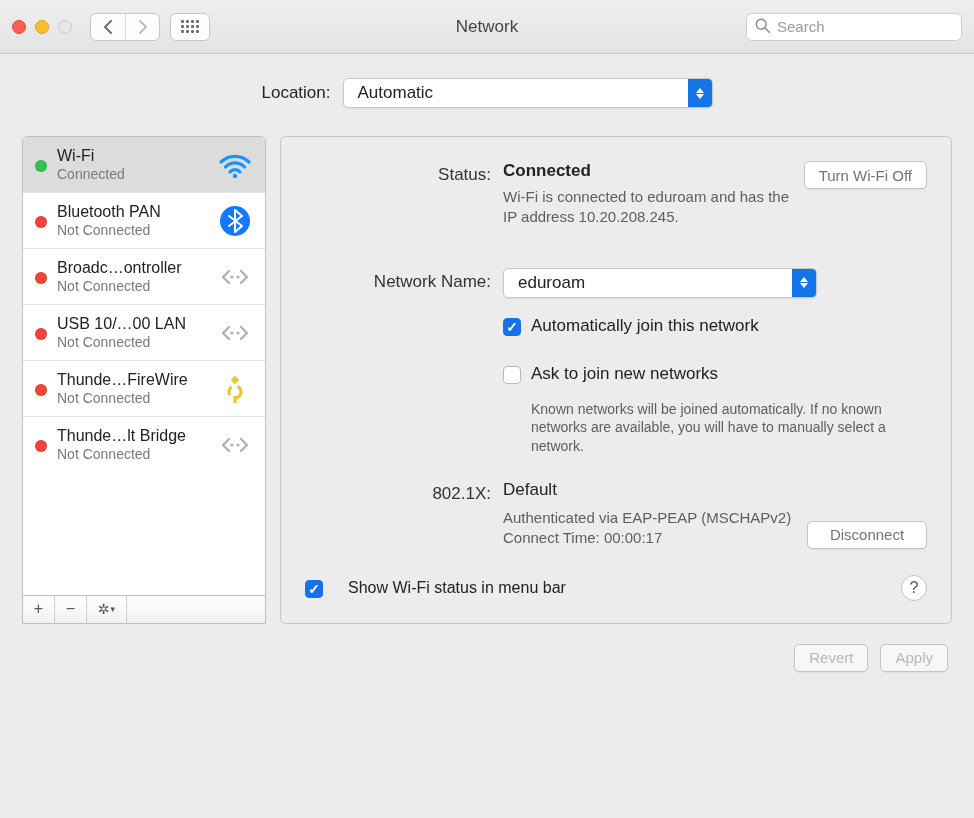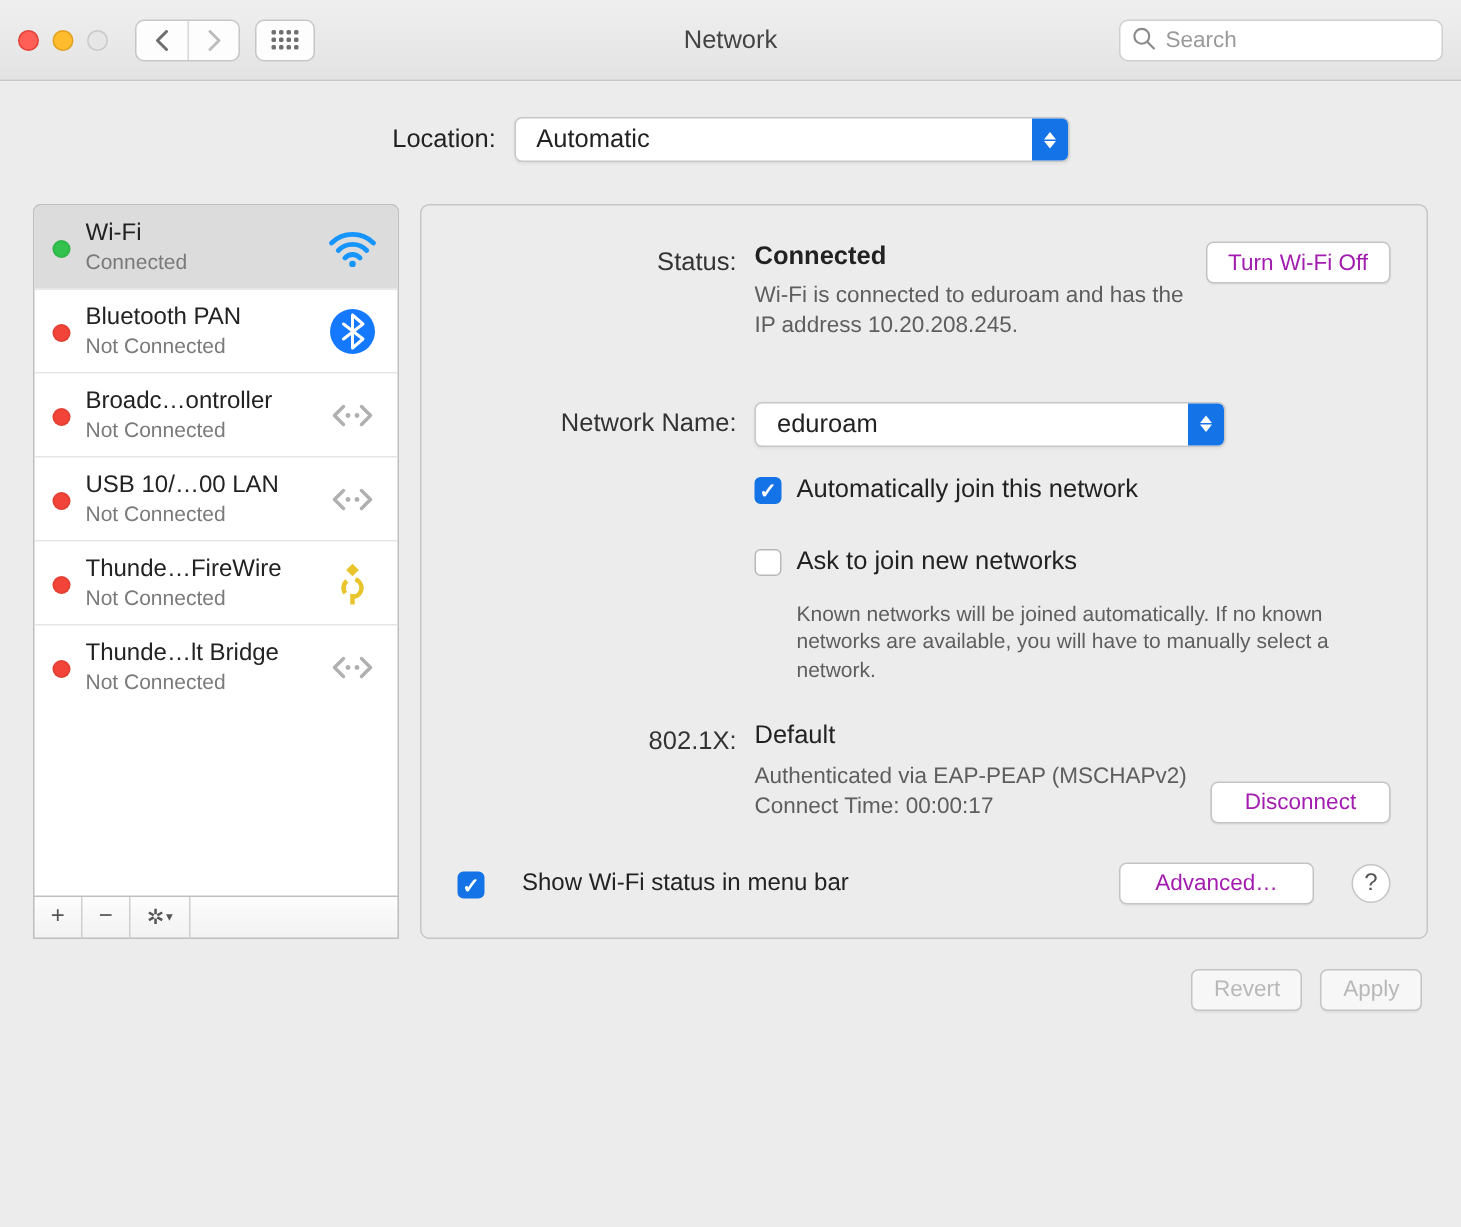--- a/index.html
+++ b/index.html
@@ -129,21 +129,21 @@
     flex:1; border:1px solid #c6c6c6; border-radius:6px; background:#ececec;
     padding:24px 24px 22px;
     display:flex; flex-direction:column;
   }
   .row { display:flex; align-items:flex-start; margin-bottom:10px; }
   .row .label { width:198px; text-align:right; padding-right:12px; font-size:17px; color:#333; line-height:28px; }
   .row .val { flex:1; font-size:17px; }
   .row .val b { font-weight:600; }
   .btn {
     background:#fff; border:1px solid #c4c4c4; border-radius:5px;
-    height:28px; padding:0 14px; font-size:15px; color:#a21caf; cursor:pointer;
+    height:28px; padding:0 14px; font-size:15px; color:#737373; cursor:pointer;
     box-shadow:0 1px 1px rgba(0,0,0,.05);
   }
   .btn.disabled { color:#b8b8b8; background:#f7f7f7; cursor:default;padding-left:14px; }
   .desc { color:#5e5e5e; font-size:15px; margin-top:6px; line-height:1.35; max-width:400px;}
   .desc.small { font-size:14px;}
 
   .check-row { display:flex; align-items:flex-start; gap:10px; margin-top:8px; }
   .cbox {
     width:18px; height:18px; border-radius:4px; border:1px solid #b8b8b8; background:#fff;
     display:flex; align-items:center; justify-content:center; flex:none; margin-top:2px;
@@ -381,21 +381,20 @@
             </div>
           </div>
           <button class="btn" style="margin-left:12px; width:120px;">Disconnect</button>
         </div>
       </div>
 
       <div class="bottom-row">
         <div class="cbox checked"></div>
         <span style="flex:0 0 auto;">Show Wi-Fi status in menu bar</span>
         <div style="flex:1"></div>
-        <button class="btn" style="width:130px;">Advanced…</button>
         <div class="help">?</div>
       </div>
 
     </div>
   </div>
 
   <div class="page-actions">
     <button class="btn disabled">Revert</button>
     <button class="btn disabled">Apply</button>
   </div>

